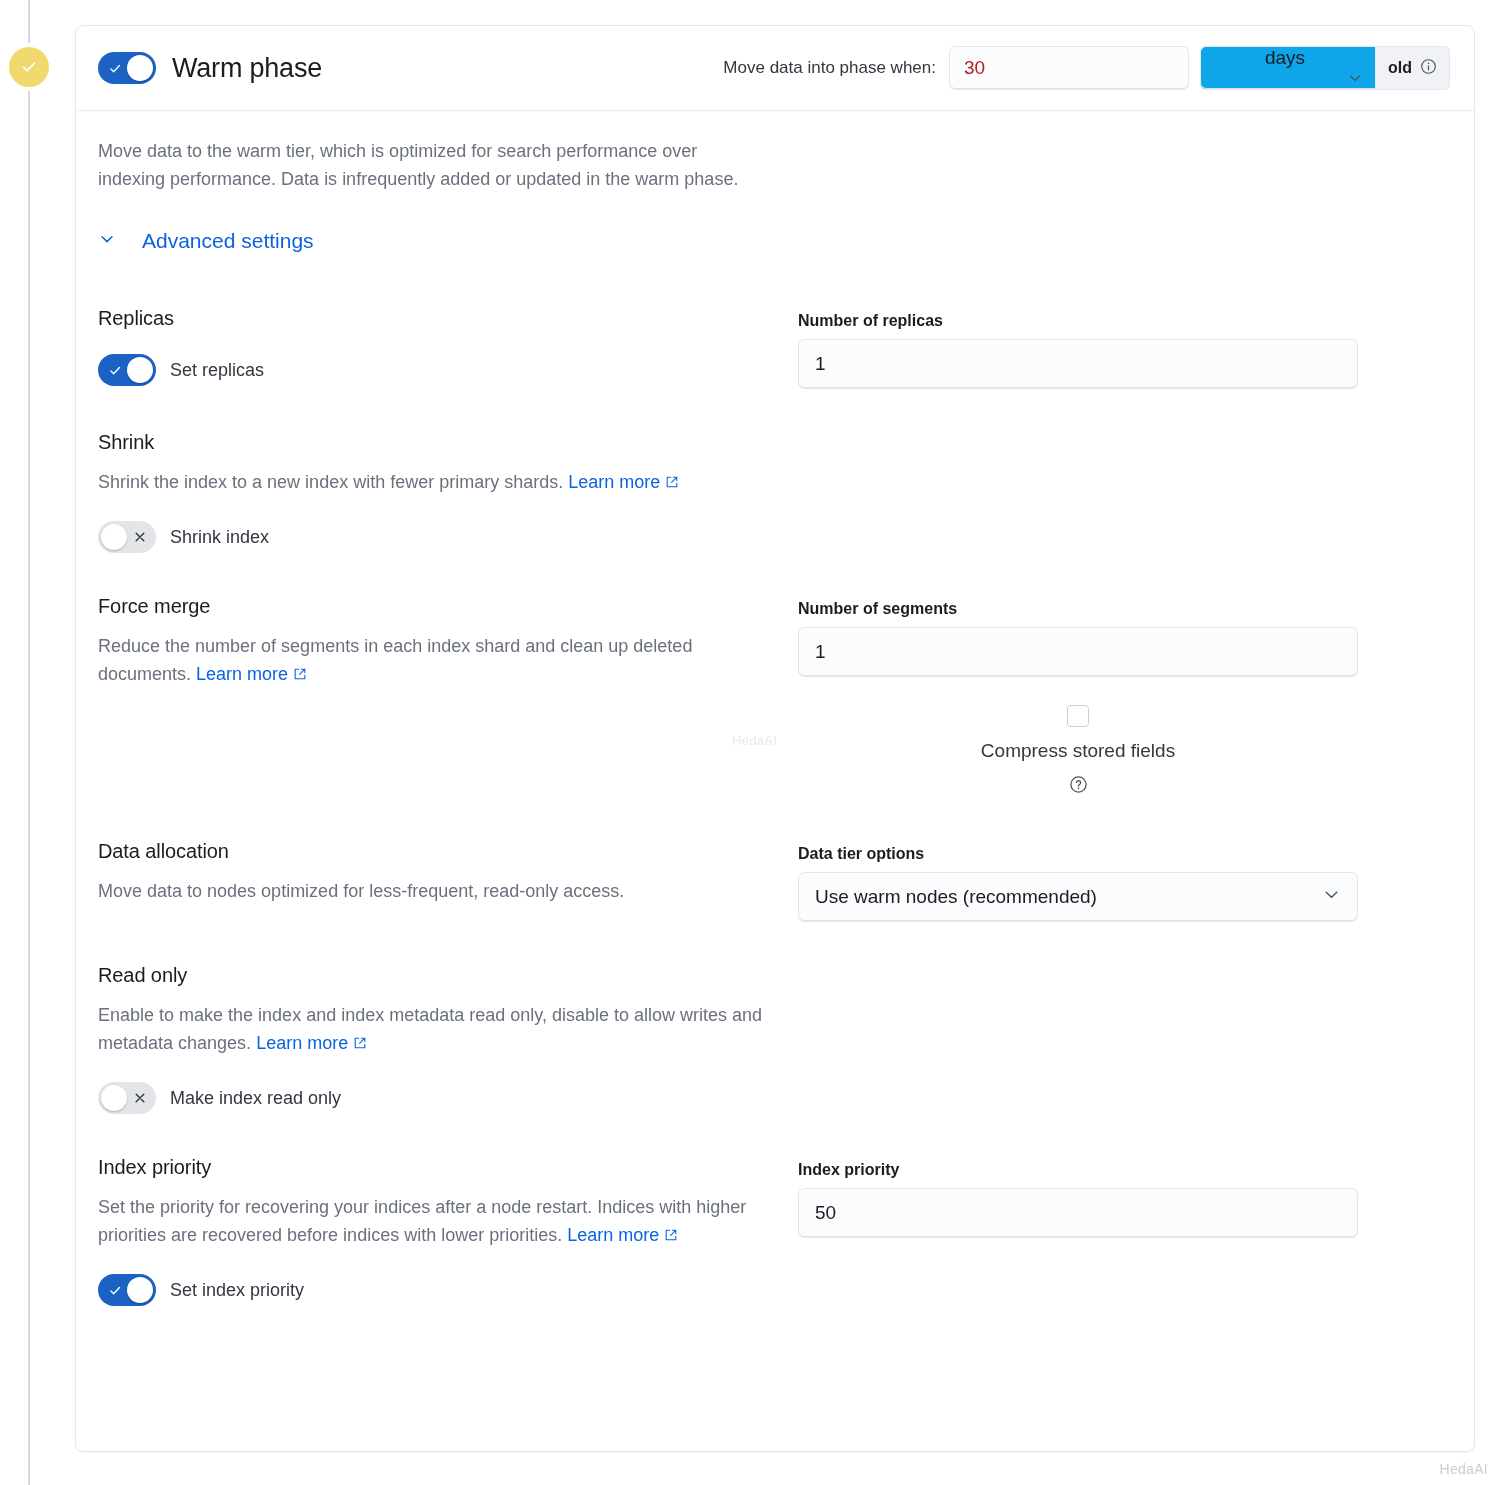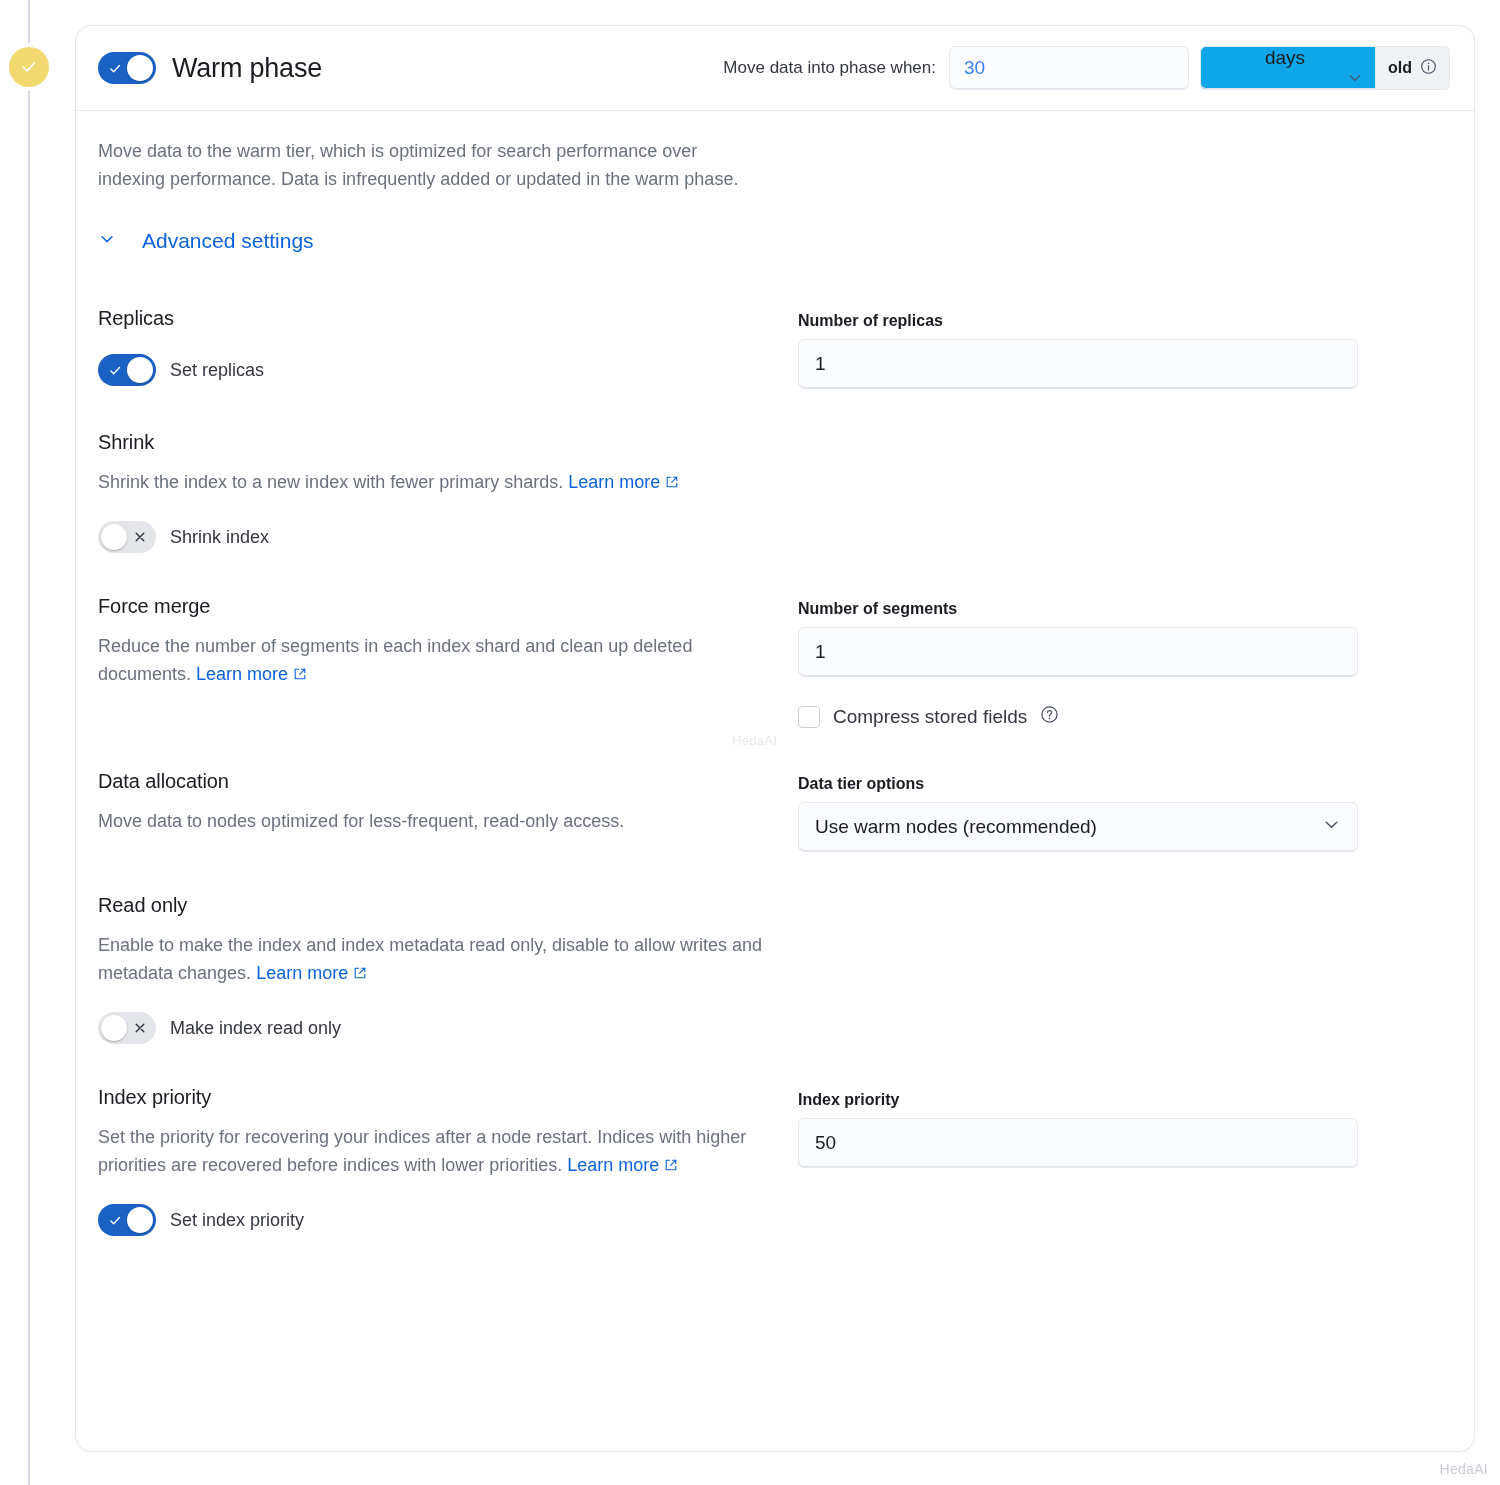--- a/index.html
+++ b/index.html
@@ -24,21 +24,21 @@
     box-shadow: 0 0 0 4px #ffffff;
   }
   .timeline-marker svg { display: block; }
 
   
   .phase-card {
     position: absolute; left: 75px; top: 25px;
     width: 1400px; height: 1427px;
     background: #ffffff;
     border: 1px solid #e3e7ee;
-    border-radius: 16px;
+    border-radius: 8px;
     box-shadow: 0 1px 2px rgba(60,72,88,.06);
   }
 
   
   .phase-header {
     height: 85px;
     border-bottom: 1px solid #e9edf3;
     display: flex; align-items: center;
     padding: 0 24px 0 22px;
   }
@@ -50,21 +50,21 @@
     margin-left: auto; display: flex; align-items: center;
   }
   .header-label {
     font-size: 17px; color: #343741; margin-right: 13px;
   }
   .num-input {
     width: 240px; height: 44px;
     background: #fbfcfd;
     border: 1px solid #e4e7ec;
     border-radius: 6px;
-    font-size: 19px; color: #3b82f6;
+    font-size: 19px; color: #b91c1c;
     padding: 0 14px;
     font-family: "Liberation Sans", sans-serif;
     box-shadow: inset 0 -1px 0 #dfe3ea;
   }
   .units-group { display: flex; margin-left: 11px; }
   .units-select {
     width: 175px; height: 44px;
     background: #0ea5e9;
     border: 1px solid #e4e7ec;
     border-right: none;
@@ -160,21 +160,21 @@
     border-radius: 6px;
     display: flex; align-items: center;
     padding: 0 16px;
     font-size: 19px; color: #1a1c21;
     box-shadow: inset 0 -1px 0 #dfe3ea;
     cursor: pointer;
   }
   .field-select .chev { margin-left: auto; }
 
   .cb-row {
-    display: flex; align-items: center; gap: 13px; margin-top: 28px;
+    display: flex; align-items: center; gap: 13px; margin-top: 28px; flex-direction: column;
   }
   .cb-box {
     width: 22px; height: 22px; border-radius: 4px;
     border: 1px solid #c9ced8; background: #fff;
     flex: 0 0 auto; cursor: pointer;
   }
   .cb-label { font-size: 19px; color: #343741; }
 
   .watermark-mid {
     position: absolute; left: 732px; top: 733px;

